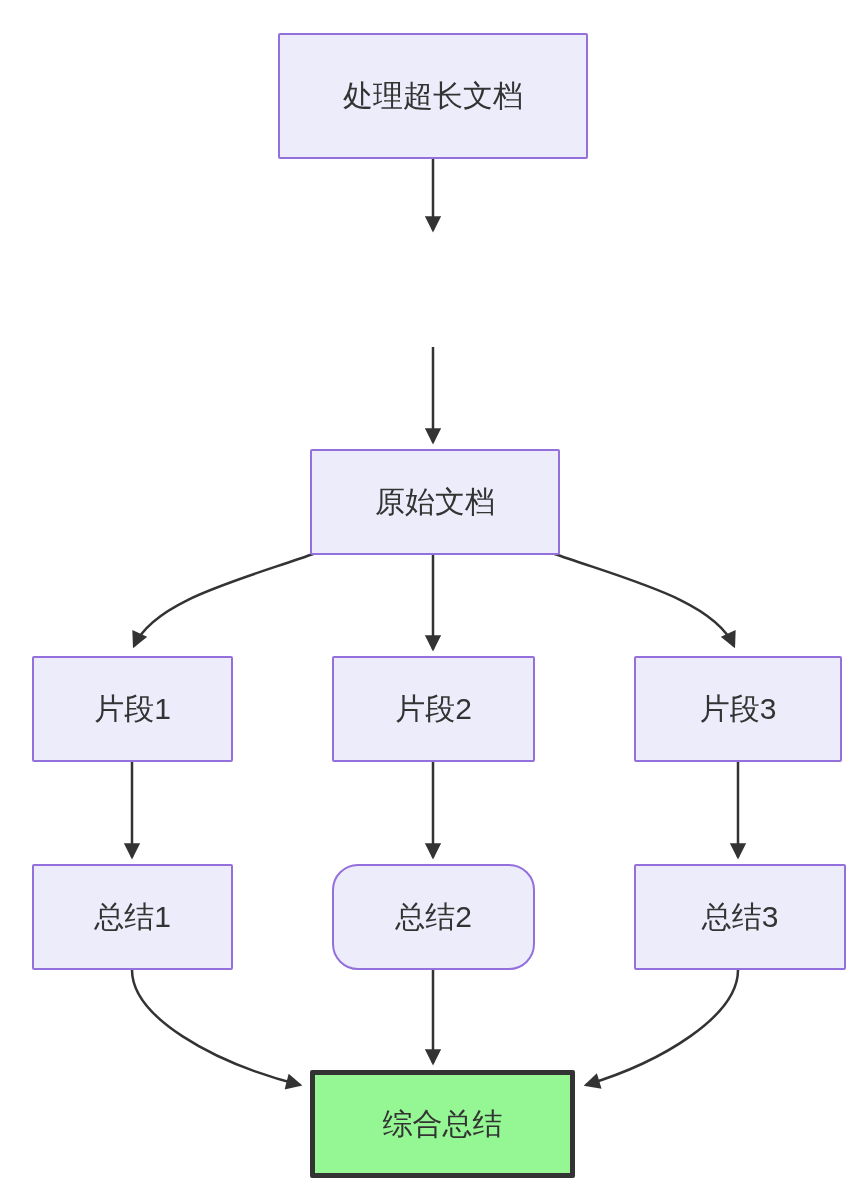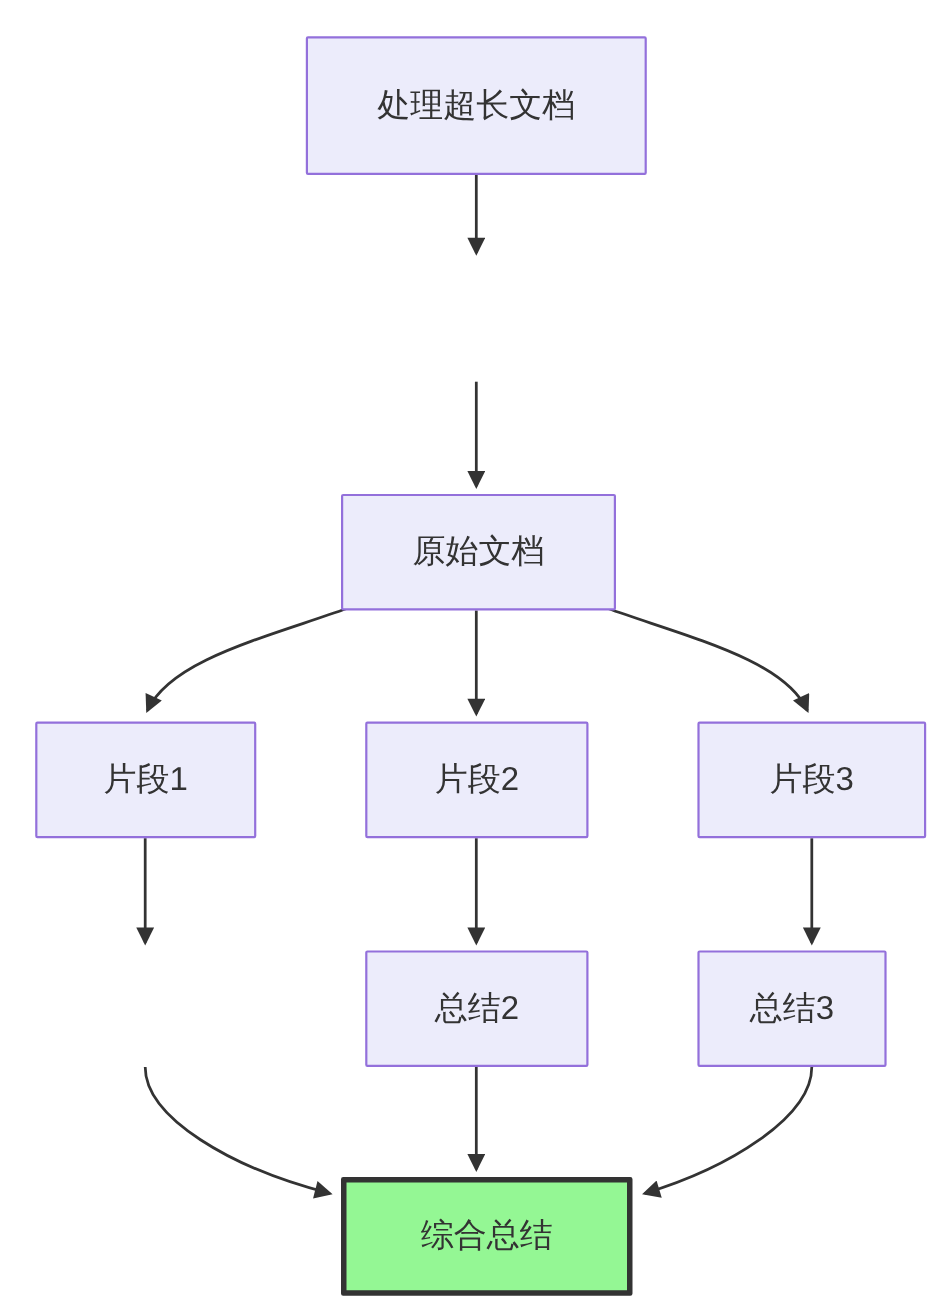--- a/index.html
+++ b/index.html
@@ -37,22 +37,22 @@
     border: 5px solid var(--result-border, #333333);
   }
   
   .n-a  { left: 278px; top: 33px;   width: 310px; height: 126px; }
   .n-b  { left: 275px; top: 237px;  width: 315px; height: 110px; }
   .n-c  { left: 310px; top: 449px;  width: 250px; height: 106px; }
   .n-d1 { left: 32px;  top: 656px;  width: 201px; height: 106px; align-items: center; }
   .n-d2 { left: 332px; top: 656px;  width: 203px; height: 106px; }
   .n-d3 { left: 634px; top: 656px;  width: 208px; height: 106px; }
   .n-e1 { left: 32px;  top: 864px;  width: 201px; height: 106px; }
-  .n-e2 { left: 332px; top: 864px;  width: 203px; height: 106px; }
-  .n-e3 { left: 634px; top: 864px;  width: 172px; height: 106px; }
+  .n-e2 { left: 332px; top: 864px;  width: 203px; height: 106px; border-radius: 26px; }
+  .n-e3 { left: 634px; top: 864px;  width: 212px; height: 106px; }
   .n-f  { left: 310px; top: 1070px; width: 265px; height: 108px; }
 </style>
 </head>
 <body>
 
 <div class="canvas">
 
   <svg class="edges" viewBox="0 0 852 1196" xmlns="http://www.w3.org/2000/svg">
     <defs>
       <marker id="arrowhead" viewBox="0 0 10 10" refX="8.5" refY="5" markerWidth="7" markerHeight="6.5" orient="auto-start-reverse">
@@ -86,20 +86,23 @@
   </div>
 
   <div class="node n-d2">
     <span>片段2</span>
   </div>
 
   <div class="node n-d3">
     <span>片段3</span>
   </div>
 
+  <div class="node n-e1">
+    <span>总结1</span>
+  </div>
 
   <div class="node n-e2">
     <span>总结2</span>
   </div>
 
   <div class="node n-e3">
     <span>总结3</span>
   </div>
 
   <div class="node result n-f">

